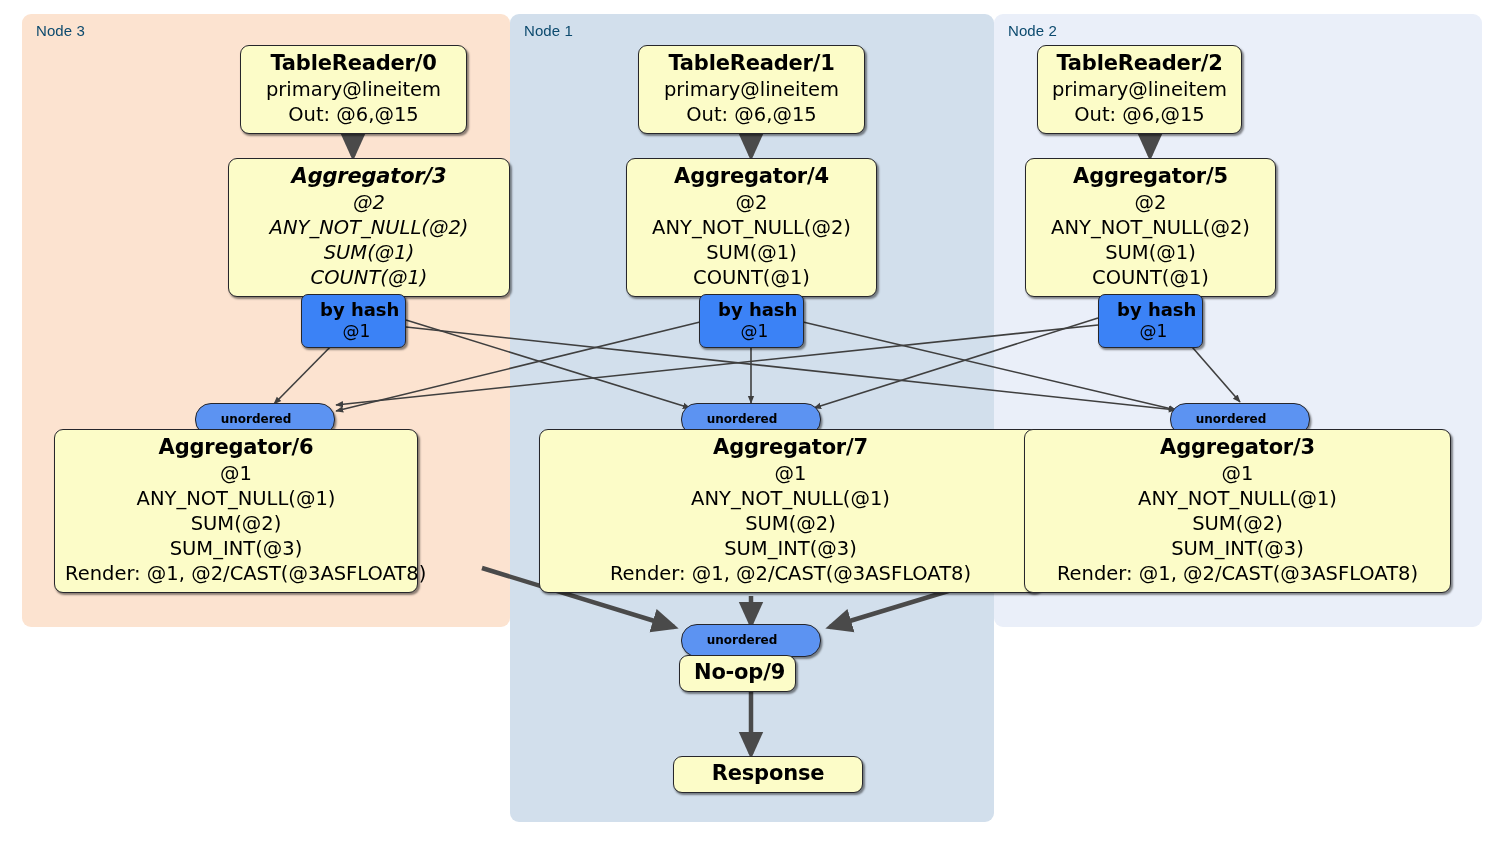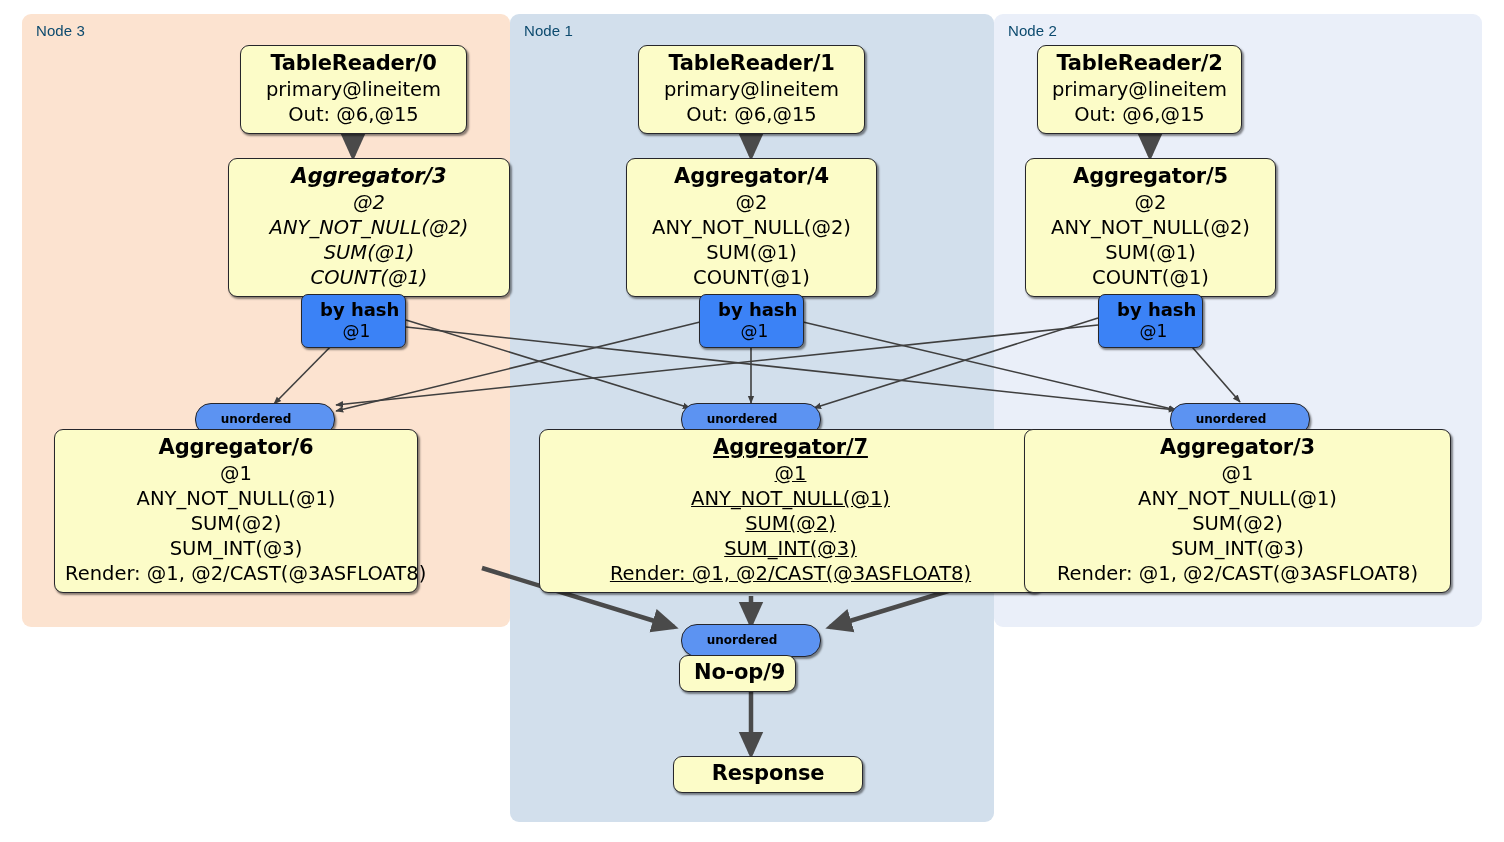--- a/index.html
+++ b/index.html
@@ -231,21 +231,21 @@
 
   <div class="proc" style="left:54px; top:429px; width:364px;">
     <div class="ttl">Aggregator/6</div>
     <div class="ln">@1</div>
     <div class="ln">ANY_NOT_NULL(@1)</div>
     <div class="ln">SUM(@2)</div>
     <div class="ln">SUM_INT(@3)</div>
     <div class="ln">Render: @1, @2/CAST(@3ASFLOAT8)</div>
   </div>
 
-  <div class="proc" style="left:539px; top:429px; width:503px;text-decoration:underline;">
+  <div class="proc" style="left:539px; top:429px; width:503px;">
     <div class="ttl">Aggregator/7</div>
     <div class="ln">@1</div>
     <div class="ln">ANY_NOT_NULL(@1)</div>
     <div class="ln">SUM(@2)</div>
     <div class="ln">SUM_INT(@3)</div>
     <div class="ln">Render: @1, @2/CAST(@3ASFLOAT8)</div>
   </div>
 
   <div class="proc" style="left:1024px; top:429px; width:427px;">
     <div class="ttl">Aggregator/3</div>

